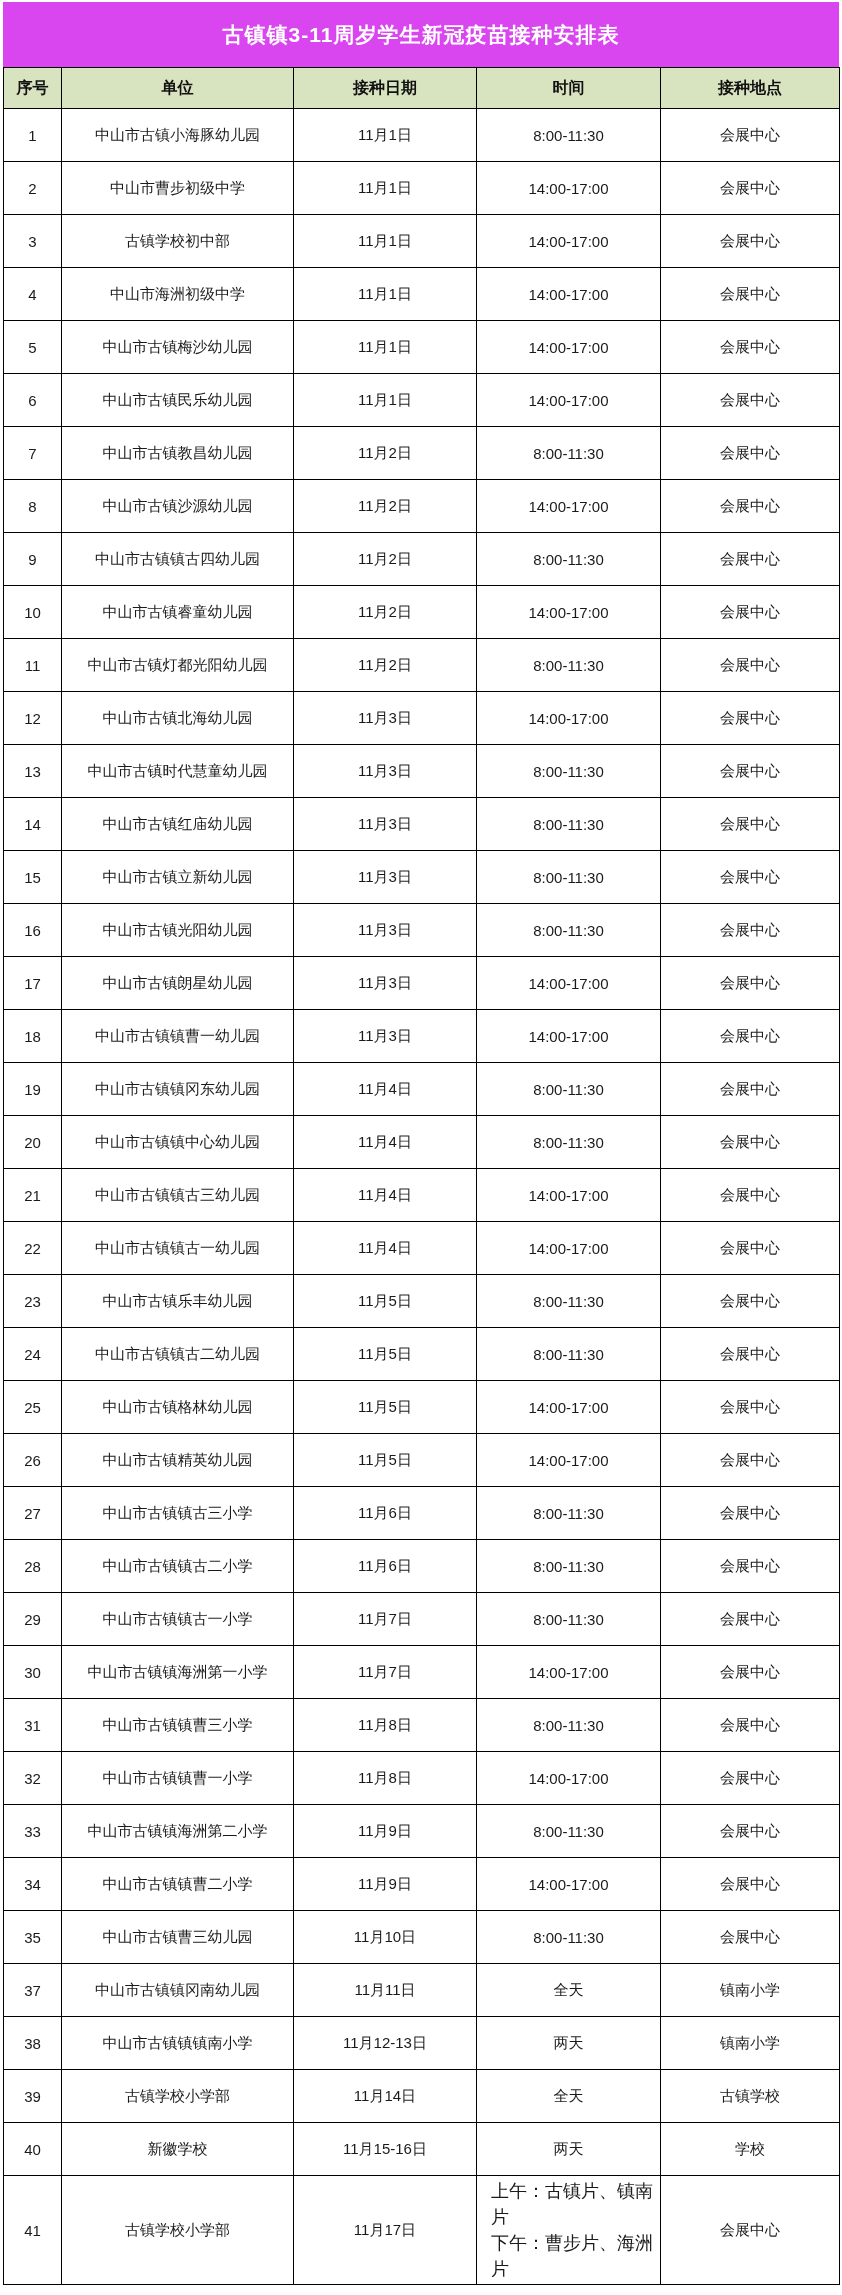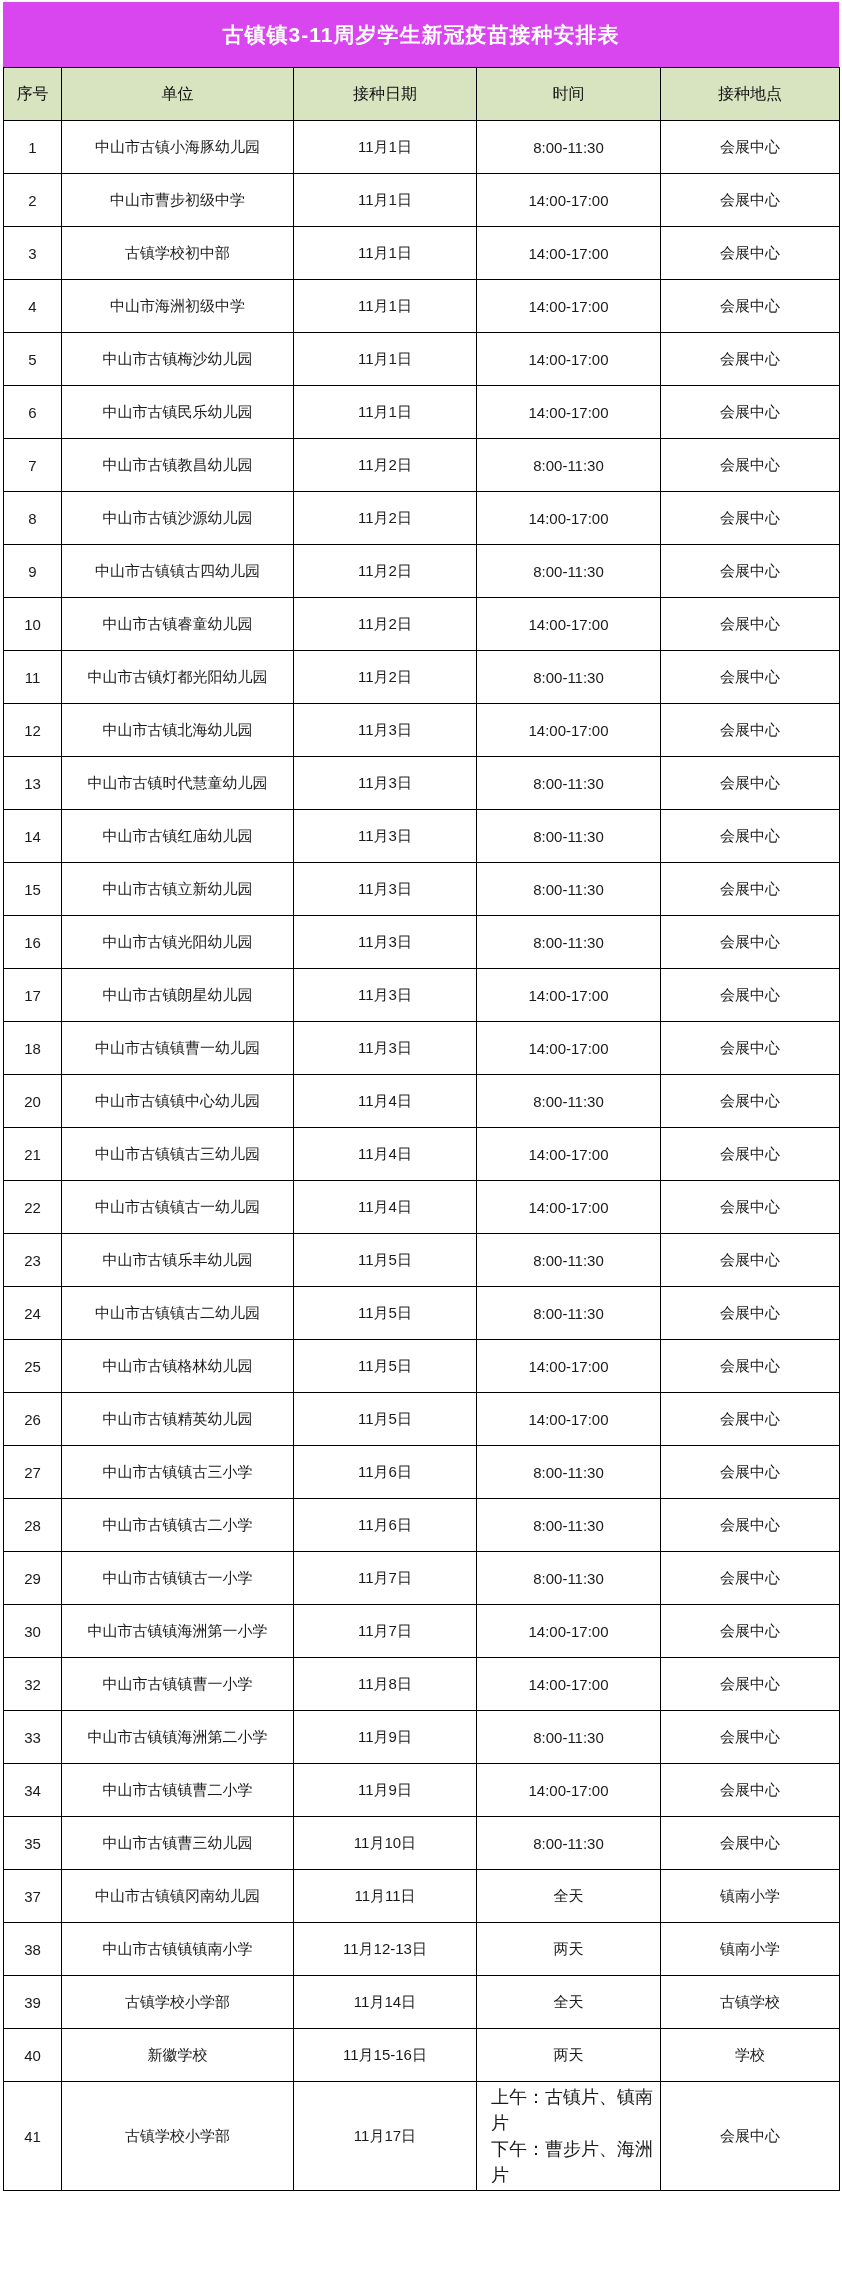--- a/index.html
+++ b/index.html
@@ -36,23 +36,23 @@
   table.schedule th,
   table.schedule td {
     border: 1px solid #000000;
     text-align: center;
     vertical-align: middle;
     padding: 2px 4px;
     overflow: hidden;
   }
   table.schedule thead th {
     background: #D8E3C0;
-    height: 53px;
+    height: 41px;
     font-size: 16px;
-    font-weight: normal;
+    font-weight: bold;
     color: #111111;
   }
   table.schedule tbody td {
     height: 53px;
     font-size: 15px;
     color: #1a1a1a;
     background: #ffffff;
   }
   td[data-name="cell-time"] { white-space: pre-line; }
   tr:last-child td[data-name="cell-time"] {
@@ -212,20 +212,27 @@
           <td data-name="cell-location">会展中心</td>
         </tr>
         <tr data-name="table-row">
           <td data-name="cell-no">18</td>
           <td data-name="cell-unit">中山市古镇镇曹一幼儿园</td>
           <td data-name="cell-date">11月3日</td>
           <td data-name="cell-time">14:00-17:00</td>
           <td data-name="cell-location">会展中心</td>
         </tr>
         <tr data-name="table-row">
+          <td data-name="cell-no">19</td>
+          <td data-name="cell-unit">中山市古镇镇冈东幼儿园</td>
+          <td data-name="cell-date">11月4日</td>
+          <td data-name="cell-time">8:00-11:30</td>
+          <td data-name="cell-location">会展中心</td>
+        </tr>
+        <tr data-name="table-row">
           <td data-name="cell-no">20</td>
           <td data-name="cell-unit">中山市古镇镇中心幼儿园</td>
           <td data-name="cell-date">11月4日</td>
           <td data-name="cell-time">8:00-11:30</td>
           <td data-name="cell-location">会展中心</td>
         </tr>
         <tr data-name="table-row">
           <td data-name="cell-no">21</td>
           <td data-name="cell-unit">中山市古镇镇古三幼儿园</td>
           <td data-name="cell-date">11月4日</td>
@@ -286,20 +293,27 @@
           <td data-name="cell-unit">中山市古镇镇古一小学</td>
           <td data-name="cell-date">11月7日</td>
           <td data-name="cell-time">8:00-11:30</td>
           <td data-name="cell-location">会展中心</td>
         </tr>
         <tr data-name="table-row">
           <td data-name="cell-no">30</td>
           <td data-name="cell-unit">中山市古镇镇海洲第一小学</td>
           <td data-name="cell-date">11月7日</td>
           <td data-name="cell-time">14:00-17:00</td>
+          <td data-name="cell-location">会展中心</td>
+        </tr>
+        <tr data-name="table-row">
+          <td data-name="cell-no">31</td>
+          <td data-name="cell-unit">中山市古镇镇曹三小学</td>
+          <td data-name="cell-date">11月8日</td>
+          <td data-name="cell-time">8:00-11:30</td>
           <td data-name="cell-location">会展中心</td>
         </tr>
         <tr data-name="table-row">
           <td data-name="cell-no">32</td>
           <td data-name="cell-unit">中山市古镇镇曹一小学</td>
           <td data-name="cell-date">11月8日</td>
           <td data-name="cell-time">14:00-17:00</td>
           <td data-name="cell-location">会展中心</td>
         </tr>
         <tr data-name="table-row">

